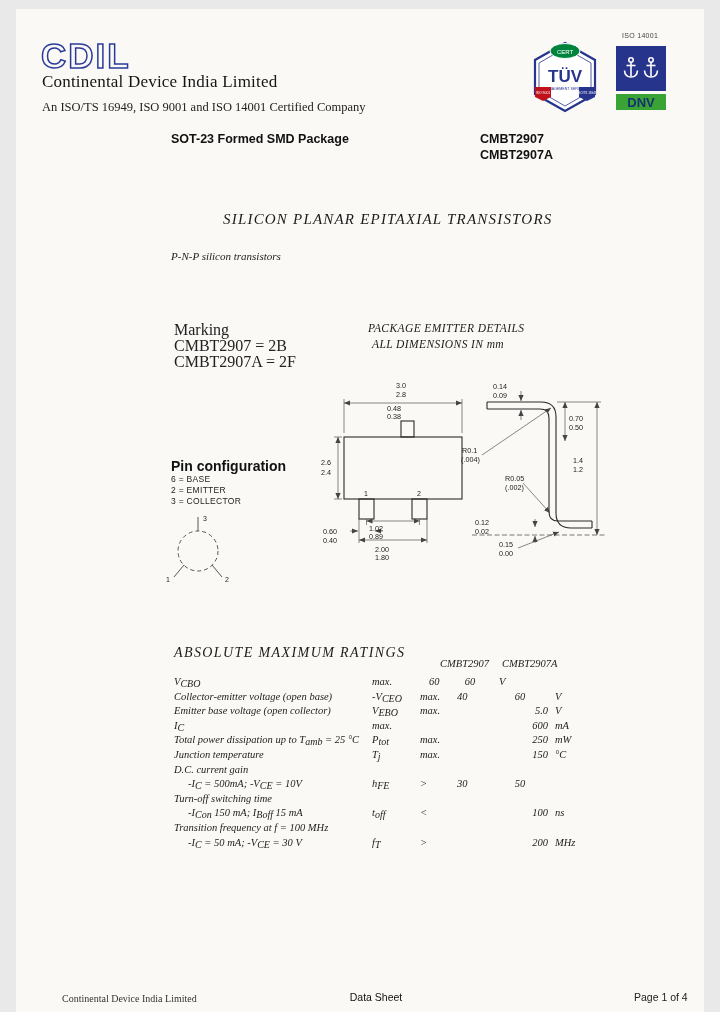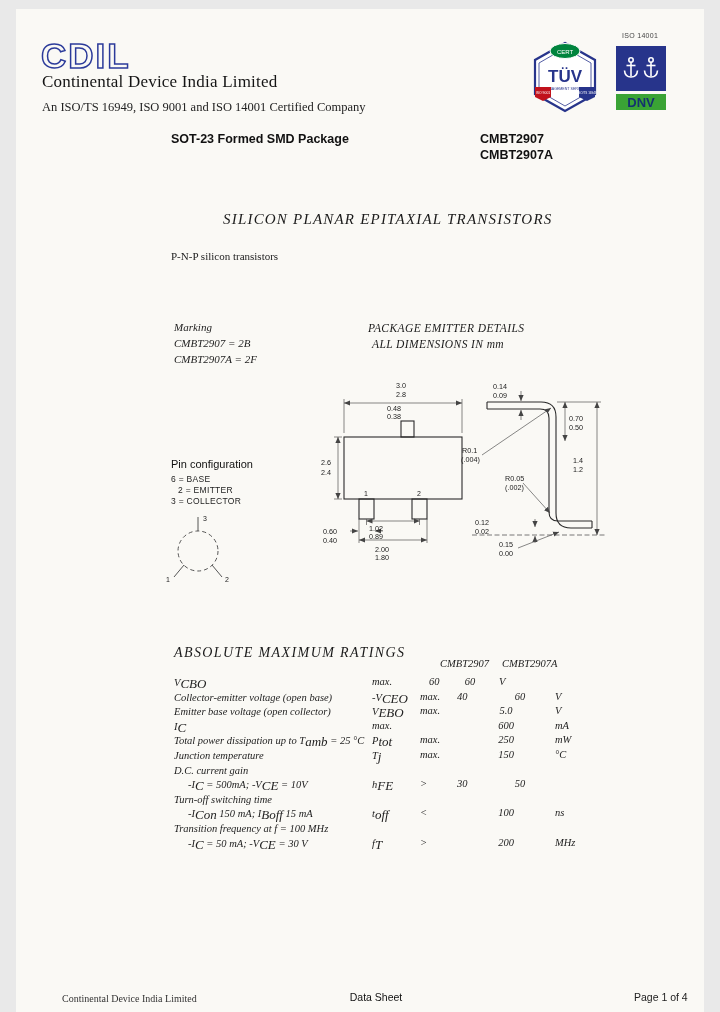--- a/index.html
+++ b/index.html
@@ -5,36 +5,36 @@
   *{margin:0;padding:0;box-sizing:border-box}
   body{background:#e9e9e9;font-family:"Liberation Serif",serif}
   .page{position:relative;width:688px;height:1012px;background:#faf9f5;margin:9px auto;overflow:hidden}
   .abs{position:absolute}
   .logo-text{font-family:"Liberation Sans",sans-serif;font-size:35px;font-weight:bold;letter-spacing:2px;fill:none;stroke:#2b3a9a;stroke-width:1.5px}
   .company{font-size:17px;color:#141414;letter-spacing:.2px}
   .certline{font-size:12.5px;color:#222}
   .isocorner{font-family:"Liberation Sans",sans-serif;font-size:7px;color:#444;letter-spacing:.3px}
   .pkg{font-family:"Liberation Sans",sans-serif;font-weight:bold;font-size:12.5px;color:#111}
   .doc-title{font-style:italic;font-size:15px;letter-spacing:1.2px;color:#1b1b1b}
-  .doc-sub{font-size:11px;color:#222}
-  .ital{font-style:italic;font-size:11px;color:#222}
+  .doc-sub{font-style:italic;font-size:11px;color:#222}
+  .ital{font-size:16px;color:#222}
   .outhead{font-style:italic;font-size:11.5px;color:#1b1b1b;letter-spacing:.4px}
-  .pinhead{font-family:"Liberation Sans",sans-serif;font-weight:normal;font-size:11px;color:#111}
+  .pinhead{font-family:"Liberation Sans",sans-serif;font-weight:bold;font-size:14px;color:#111}
   .pinitem{font-family:"Liberation Sans",sans-serif;font-size:8.5px;color:#222;letter-spacing:.3px}
   .ratings{width:445px;height:220px}
   .rat-title{font-style:italic;font-size:14px;letter-spacing:1.4px;color:#1b1b1b}
   .colhead{font-style:italic;font-size:10.5px;color:#222}
   #ratings-rows{width:445px}
   .rrow{display:grid;grid-template-columns:198px 48px 28px 44px 56px 44px;height:14.6px;line-height:14.6px;font-style:italic;font-size:10.5px;color:#222;white-space:nowrap}
   .rrow.indent .c-desc{padding-left:14px}
   .c-v1{padding-left:9px}
   .c-v2{text-align:center}
-  .c-v1.span2{grid-column:4/6;text-align:center;padding-left:16px}
+  .c-v1.span2{grid-column:4/6;text-align:right;padding-left:16px}
   .c-unit{padding-left:7px}
-  .sub{font-size:13px;position:relative;top:2px}
+  .sub{font-size:10px;position:relative;top:2px}
   svg text{font-family:"Liberation Sans",sans-serif}
   .dimtxt{font-size:7.2px;fill:#222}
   .pintxt{font-size:7px;fill:#222}
   .f-left{font-size:10px;color:#333}
   .f-center{font-family:"Liberation Sans",sans-serif;font-weight:normal;font-size:10.5px;color:#111;width:720px;text-align:center}
   .f-right{font-family:"Liberation Sans",sans-serif;font-size:10.5px;color:#222}
 </style>
 </head>
 <body>
 
@@ -173,21 +173,21 @@
     <text class="dimtxt" x="196" y="106">R0.05</text>
     <text class="dimtxt" x="196" y="115">(.002)</text>
     <text class="dimtxt" x="166" y="150">0.12</text>
     <text class="dimtxt" x="166" y="159">0.02</text>
     <text class="dimtxt" x="190" y="172">0.15</text>
     <text class="dimtxt" x="190" y="181">0.00</text>
   </svg>
 
   <div class="abs pinhead" style="left:155px;top:449px">Pin configuration</div>
   <div class="abs pinitem" style="left:155px;top:465px">6 = BASE</div>
-  <div class="abs pinitem" style="left:162px;top:476px">2 = EMITTER</div>
+  <div class="abs pinitem" style="left:155px;top:476px">2 = EMITTER</div>
   <div class="abs pinitem" style="left:155px;top:487px">3 = COLLECTOR</div>
 
   <svg class="abs" style="left:146px;top:502px" width="80" height="74" viewBox="0 0 80 74">
     <g stroke="#444" stroke-width="0.9" fill="none">
       <circle cx="36" cy="40" r="20" stroke-dasharray="4,3"></circle>
       <line x1="36" y1="20" x2="36" y2="6"></line>
       <line x1="22" y1="54" x2="12" y2="66"></line>
       <line x1="50" y1="54" x2="60" y2="66"></line>
     </g>
     <text class="pintxt" x="41" y="10">3</text>

